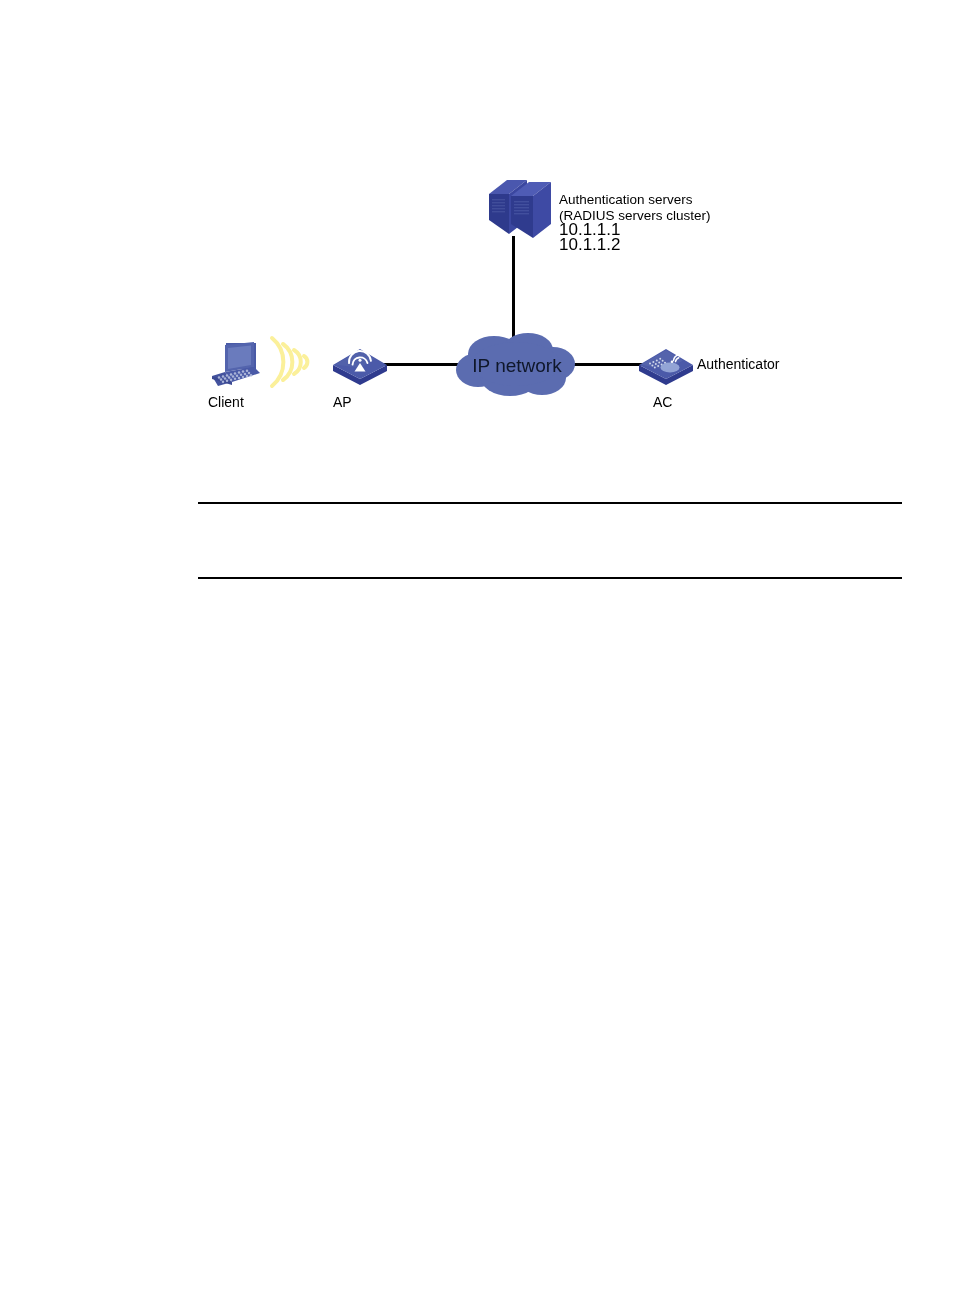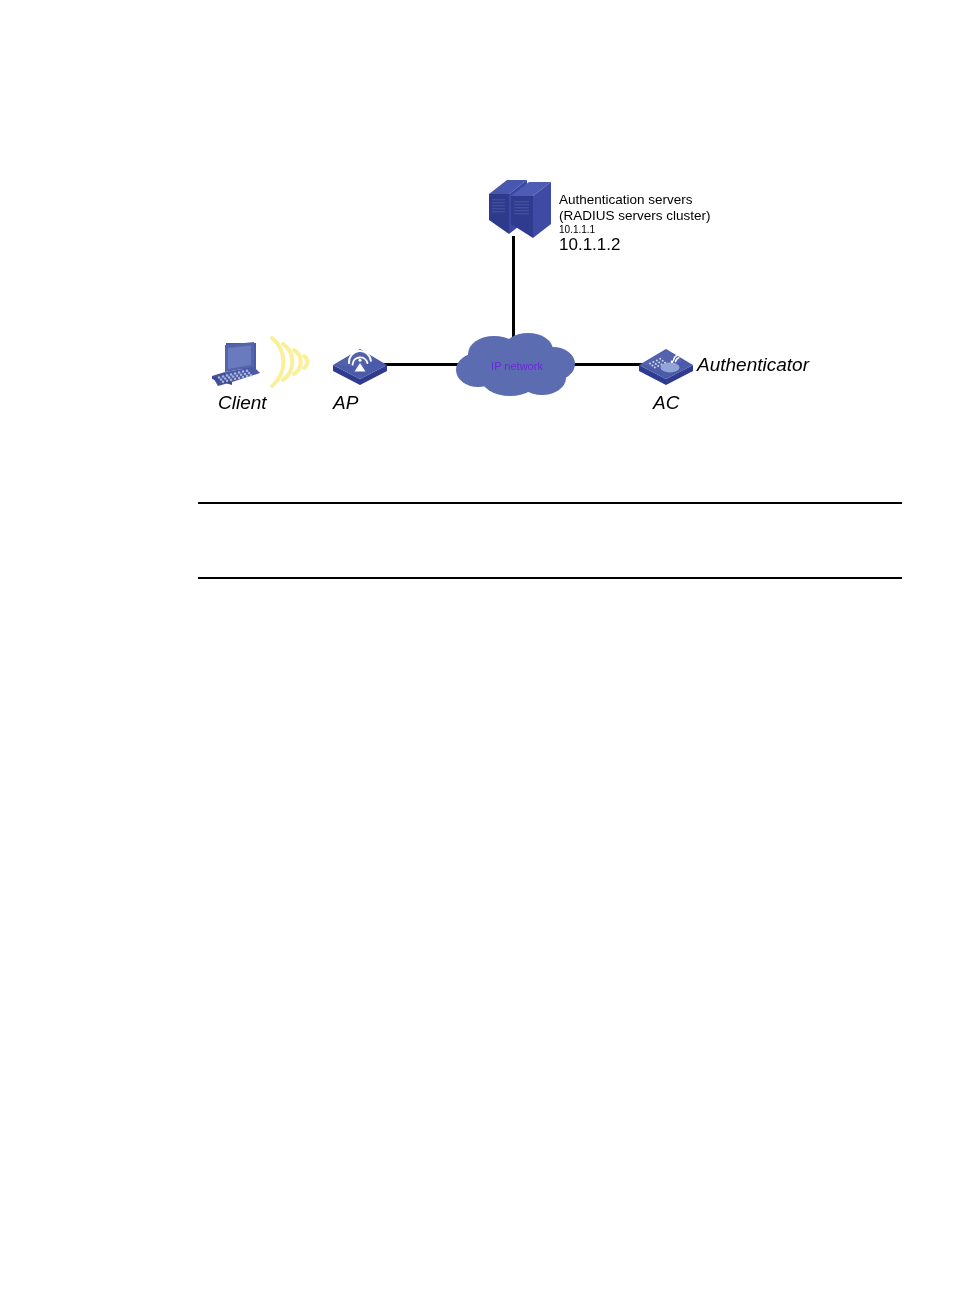--- a/index.html
+++ b/index.html
@@ -38,25 +38,24 @@
   .link {
     position: absolute;
     background: #000000;
   }
   .link-h { height: 3px; }
   .link-v { width: 3px; }
 
   
   .label {
     position: absolute;
-    font-size: 19px;
+    font-size: 14px;
     line-height: 15px;
     color: #000000;
     white-space: nowrap;
-    font-style: italic;
   }
   .label-multi {
     position: absolute;
     font-size: 13.5px;
     line-height: 15.5px;
     color: #000000;
     white-space: nowrap;
   }
 
   
@@ -78,22 +77,22 @@
   }
   #cloud-label {
     position: absolute;
     left: 0;
     top: 0;
     width: 124px;
     height: 74px;
     display: flex;
     align-items: center;
     justify-content: center;
-    font-size: 11px;
-    color: #6d28d9;
+    font-size: 19px;
+    color: #0f172a;
     z-index: 4;
     padding-left: 2px;
     padding-top: 1px;
   }
 
   
   #laptop-icon {
     position: absolute;
     left: 166px;
     top: 340px;
@@ -186,21 +185,21 @@
             <rect x="27" y="34" width="15" height="1.4"></rect>
             <rect x="27" y="37" width="15" height="1.4"></rect>
           </g>
         </g>
       </svg>
     </div>
 
     <div class="label-multi" style="left:519px; top:192px;">
       <div>Authentication servers</div>
       <div>(RADIUS servers cluster)</div>
-      <div style="font-size:10px; line-height:14.5px;">10.1.1.1</div>
+      <div style="font-size:17px; line-height:14.5px;">10.1.1.1</div>
       <div style="font-size:17px; line-height:14.5px;">10.1.1.2</div>
     </div>
 
     <div id="cloud-node">
       <svg width="124" height="74" viewBox="0 0 124 74" xmlns="http://www.w3.org/2000/svg" style="position:absolute; left:0; top:0;">
         <g fill="#5b6cb0">
           <ellipse cx="40" cy="26" rx="26" ry="18"></ellipse>
           <ellipse cx="74" cy="22" rx="25" ry="17"></ellipse>
           <ellipse cx="99" cy="36" rx="22" ry="17"></ellipse>
           <ellipse cx="24" cy="42" rx="22" ry="17"></ellipse>
@@ -246,21 +245,21 @@
           <circle cx="25" cy="39.8" r="1.25"></circle>
             <circle cx="29" cy="38.8" r="1.25"></circle>
           <circle cx="33" cy="37.9" r="1.25"></circle>
             <circle cx="37" cy="37" r="1.25"></circle>
           <circle cx="41" cy="36.1" r="1.25"></circle>
             <circle cx="45" cy="35.2" r="1.25"></circle>
         </g>
       </svg>
     </div>
 
-    <div class="label" style="left:178px; top:395px;">Client</div>
+    <div class="label" style="left:168px; top:395px;">Client</div>
 
     <div id="wifi-waves">
       <svg width="52" height="58" viewBox="0 0 52 58" xmlns="http://www.w3.org/2000/svg">
         <g fill="none" stroke="#fbf09a" stroke-width="4" stroke-linecap="round">
           <path d="M 3 5 A 31 31 0 0 1 3 53"></path>
           <path d="M 14 11 A 22 22 0 0 1 14 47"></path>
           <path d="M 25 17 A 14 14 0 0 1 25 41"></path>
           <path d="M 35 23 A 7 7 0 0 1 35 35"></path>
         </g>
       </svg>

